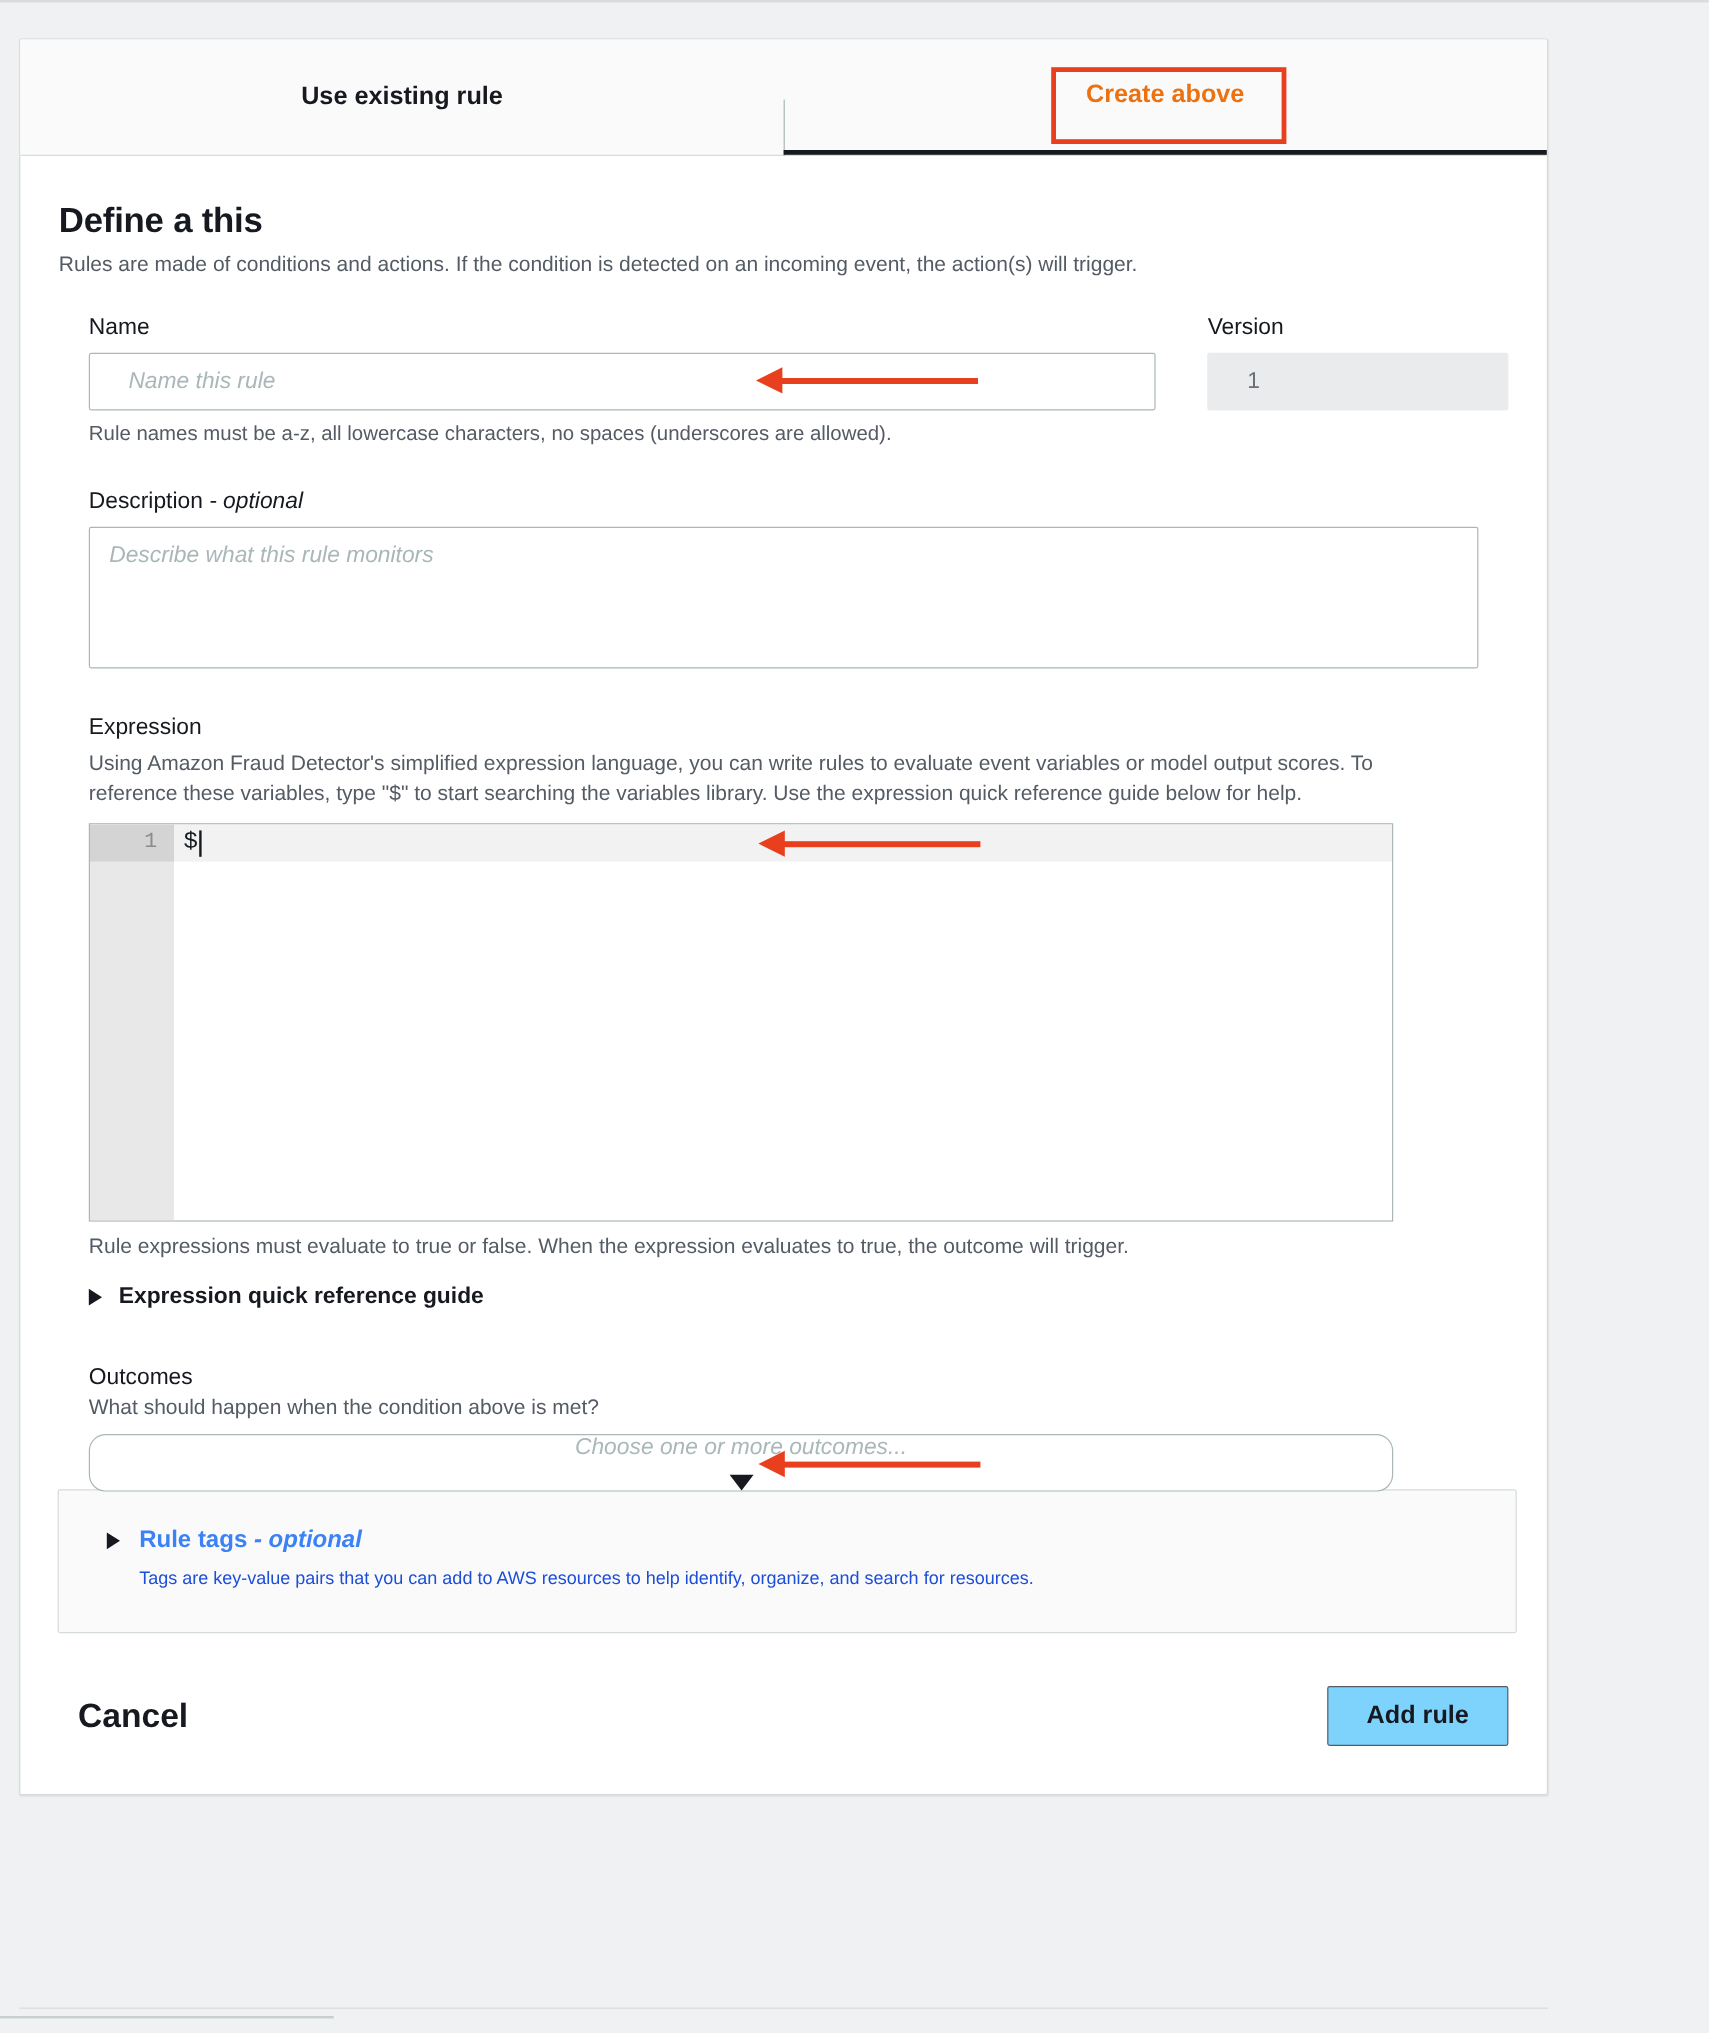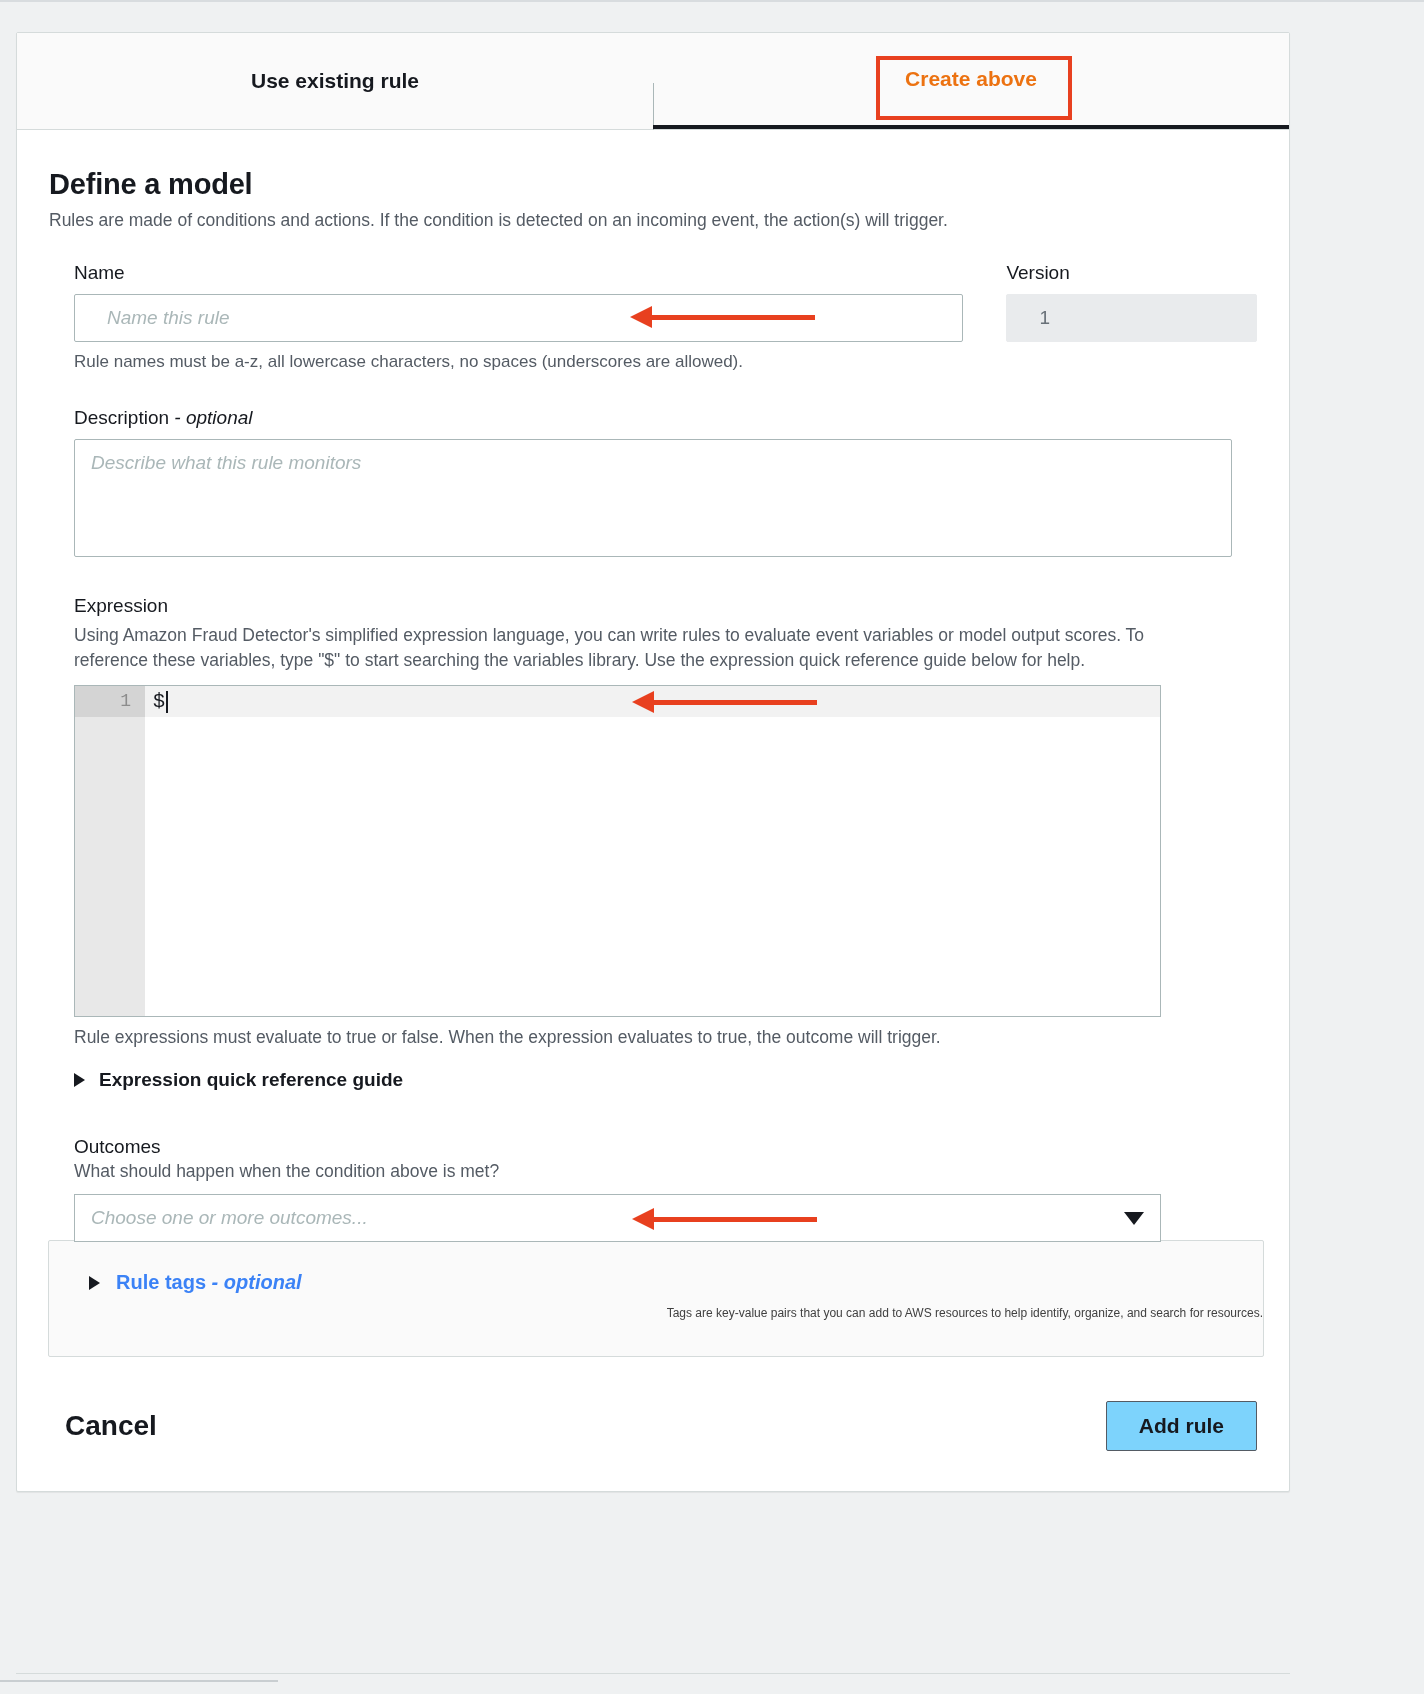--- a/index.html
+++ b/index.html
@@ -261,27 +261,28 @@
   .outcome-q {
     font-size: 17.5px;
     color: #545b64;
     margin-top: 3px;
     margin-bottom: 12px;
   }
   .select-box {
     width: 1087px;
     height: 48px;
     border: 1px solid #aab7b8;
-    border-radius: 0;
+    border-radius: 14px;
     display: flex;
     align-items: center;
     padding: 0 16px;
     cursor: pointer;
     background: #ffffff;
     position: relative;
+    flex-direction: column;
   }
   .select-placeholder {
     font-size: 19px;
     font-style: italic;
     color: #aab7b8;
     flex: 1 1 auto;
   }
   .caret-down {
     width: 0; height: 0;
     border-left: 10px solid transparent;
@@ -312,24 +313,23 @@
     border-bottom: 7px solid transparent;
     margin-right: 16px;
   }
   .tags-title {
     font-size: 20px;
     font-weight: bold;
     color: #3b82f6;
   }
   .tags-title .opt { font-style: italic; font-weight: bold; }
   .tags-sub {
-    font-size: 12px;
-    color: #404040;
+    font-size: 15px;
+    color: #1d4ed8;
     margin: 12px 0 0 67px;
-    text-align: right;
   }
 
   
   .footer {
     display: flex;
     align-items: center;
     justify-content: space-between;
     padding: 44px 32px 40px 32px;
   }
   .btn-link {
@@ -411,21 +411,21 @@
       </div>
       <div class="tab-divider"></div>
       <div class="tab active">
         <span>Create above</span>
       </div>
       <div class="tab-highlight"></div>
     </div>
 
     <div class="body">
 
-      <h1 class="section-title">Define a model</h1>
+      <h1 class="section-title">Define a this</h1>
       <p class="section-sub">Rules are made of conditions and actions. If the condition is detected on an incoming event, the action(s) will trigger.</p>
 
       <div class="row-name">
         <div class="col-name">
           <label class="field-label">Name</label>
           <div style="position:relative;">
             <input class="txt" type="text" placeholder="Name this rule" style="">
             <div class="arrow" style="left:556px; top:17px; width:185px;">
               <div class="shaft" style="width:165px;"></div>
               <div class="head"></div>

